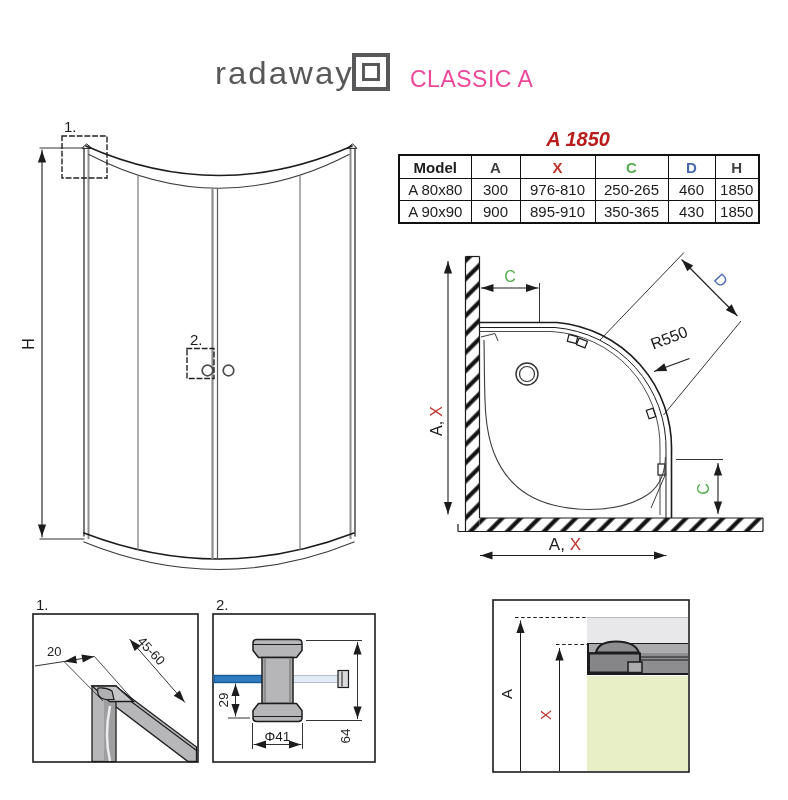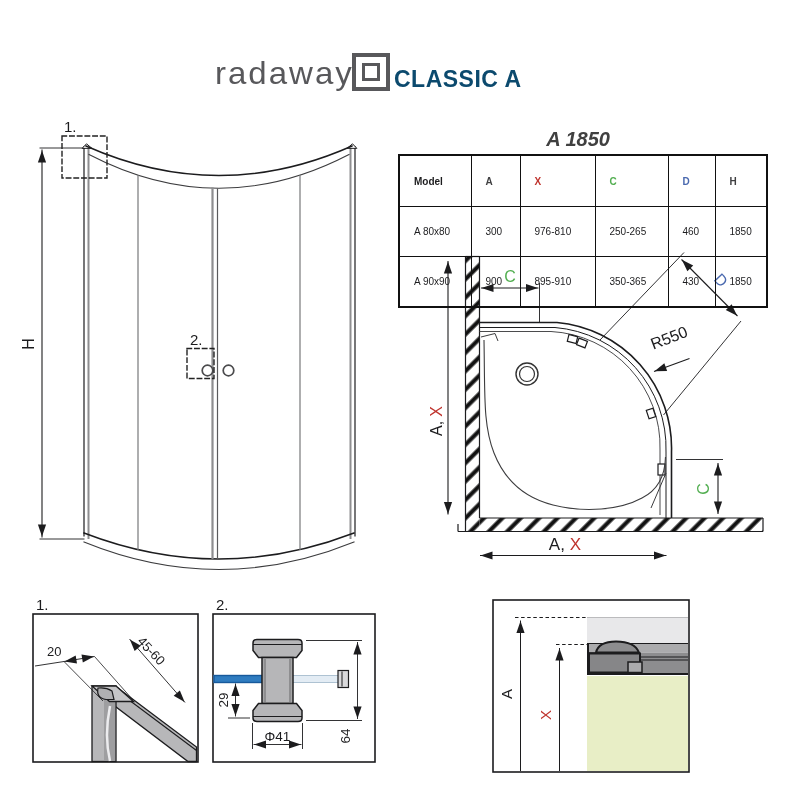--- a/index.html
+++ b/index.html
@@ -4,28 +4,28 @@
 <style>
   html,body{margin:0;padding:0;background:#fff;}
   #stage{position:relative;width:788px;height:800px;background:#fff;overflow:hidden;
          font-family:"Liberation Sans",sans-serif;color:#1c1c1e;}
   #drawing{position:absolute;left:0;top:0;}
   .brand{position:absolute;left:215px;top:54px;font-size:33px;letter-spacing:2px;
          color:#58585b;transform:scaleY(.97);font-weight:normal;}
   .logo-box{position:absolute;left:352px;top:53px;width:30px;height:30px;
             border:4px solid #58585b;display:flex;align-items:center;justify-content:center;}
   .logo-box .inner{width:12px;height:12px;border:3px solid #58585b;}
-  .product{position:absolute;left:394px;top:66px;font-size:23px;font-weight:bold;
-           color:#0c4a6e;letter-spacing:.5px;}
+  .product{position:absolute;left:410px;top:66px;font-size:23px;font-weight:normal;
+           color:#ec4899;letter-spacing:.5px;}
   .tbl-title{position:absolute;left:398px;top:128px;width:360px;text-align:center;
-             font-size:20px;font-weight:bold;font-style:italic;color:#404040;}
+             font-size:20px;font-weight:bold;font-style:italic;color:#b91c1c;}
   table.spec{position:absolute;left:398px;top:154px;border-collapse:collapse;
              table-layout:fixed;border:2.5px solid #111;}
-  table.spec td,table.spec th{border:1.6px solid #111;text-align:left;padding:14px;
-             font-size:10px;height:21px;white-space:nowrap;}
+  table.spec td,table.spec th{border:1.6px solid #111;text-align:center;padding:0;
+             font-size:15px;height:21px;white-space:nowrap;}
   table.spec tr.hdr th{height:22px;font-weight:bold;}
   table.spec td.model{font-weight:normal;}
   .c-a{color:#3f3f41}.c-x{color:#bf332d}.c-c{color:#52ae50}.c-d{color:#4a69af}.c-h{color:#3f3f41}
   svg text{font-family:"Liberation Sans",sans-serif;}
 </style>
 </head>
 <body>
 
 <div id="stage">
 

